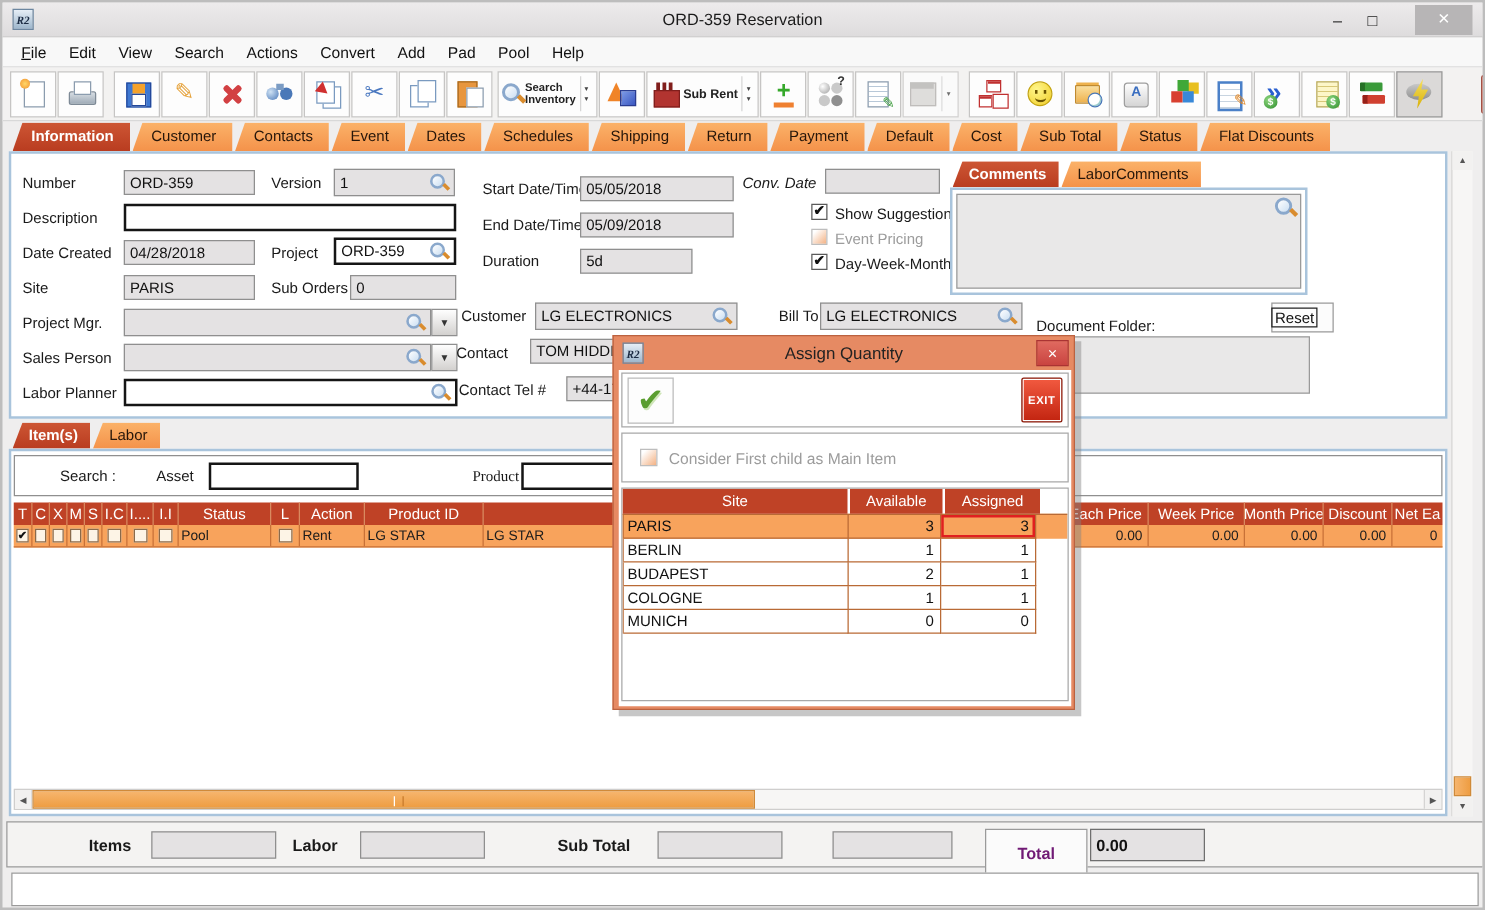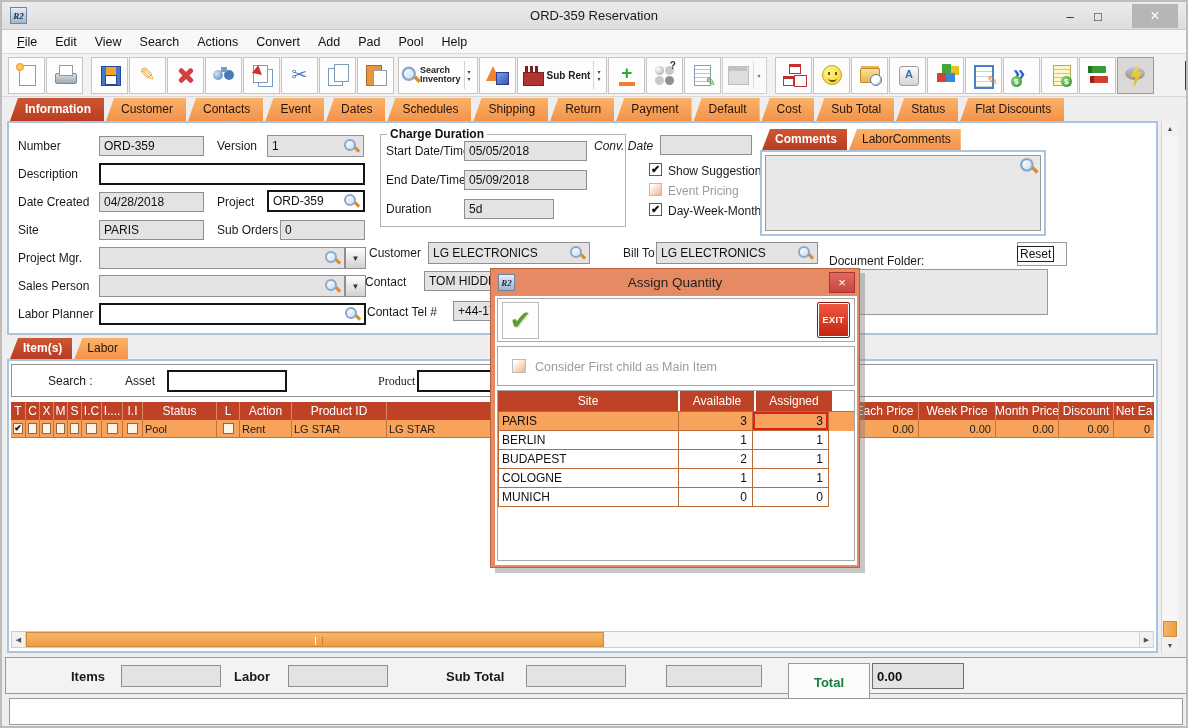--- a/index.html
+++ b/index.html
@@ -340,23 +340,20 @@
     <div class="ddb" style="left:336px;top:152px;">
         <span>▼</span>
       </div>
 
     <span class="lbl" style="left:9px;top:184px;">Labor Planner</span>
     <div class="fld white" style="left:90px;top:180px;width:267px;">
         <span class="val"></span>
         <span class="mag"></span>
       </div>
 
-    <fieldset class="cd" style="left:371px;top:4px;width:246px;height:100px;">
-      <legend>Charge Duration</legend>
-    </fieldset>
     <span class="lbl" style="left:377px;top:21px;">Start Date/Time</span>
     <div class="fld" style="left:455px;top:18px;width:123px;">05/05/2018</div>
     <span class="lbl" style="left:377px;top:50px;">End Date/Time</span>
     <div class="fld" style="left:455px;top:47px;width:123px;">05/09/2018</div>
     <span class="lbl" style="left:377px;top:79px;">Duration</span>
     <div class="fld" style="left:455px;top:76px;width:90px;">5d</div>
 
     <span class="lbl" style="left:585px;top:16px;font-style:italic;">Conv. Date</span>
     <div class="fld" style="left:651px;top:12px;width:92px;"></div>
     <span class="cb" style="left:640px;top:40px;">
@@ -503,21 +500,21 @@
 
   <div class="totals">
     <span class="lbl b" style="left:65px;top:11px;font-size:13px;">Items</span>
     <div class="fld" style="left:115px;top:7px;width:100px;height:22px;"></div>
     <span class="lbl b" style="left:228px;top:11px;font-size:13px;">Labor</span>
     <div class="fld" style="left:282px;top:7px;width:100px;height:22px;"></div>
     <span class="lbl b" style="left:440px;top:11px;font-size:13px;">Sub Total</span>
     <div class="fld" style="left:520px;top:7px;width:100px;height:22px;"></div>
     <span class="lbl b" style="left:662px;top:11px;font-size:13px;">Tax</span>
     <div class="fld" style="left:660px;top:7px;width:96px;height:22px;"></div>
-    <div class="abs" style="left:782px;top:5px;width:82px;height:38px;background:#fbfbfb;border:1px solid #9a9a9a;display:flex;align-items:center;justify-content:center;font-size:13px;font-weight:bold;color:#15803d;">
+    <div class="abs" style="left:782px;top:5px;width:82px;height:38px;background:#fbfbfb;border:1px solid #9a9a9a;display:flex;align-items:center;justify-content:center;font-size:13px;font-weight:bold;color:#701a75;">
         <span>Total</span>
       </div>
     <div class="fld" style="left:866px;top:5px;width:92px;height:26px;font-weight:bold;font-size:13px;border:1px solid #6f6f6f;">0.00</div>
   </div>
 
   <div class="statusbar"></div>
 
   <div class="dialog">
     <div class="dlg-title">
       <div class="r2icon abs" style="left:7px;top:5px;">

